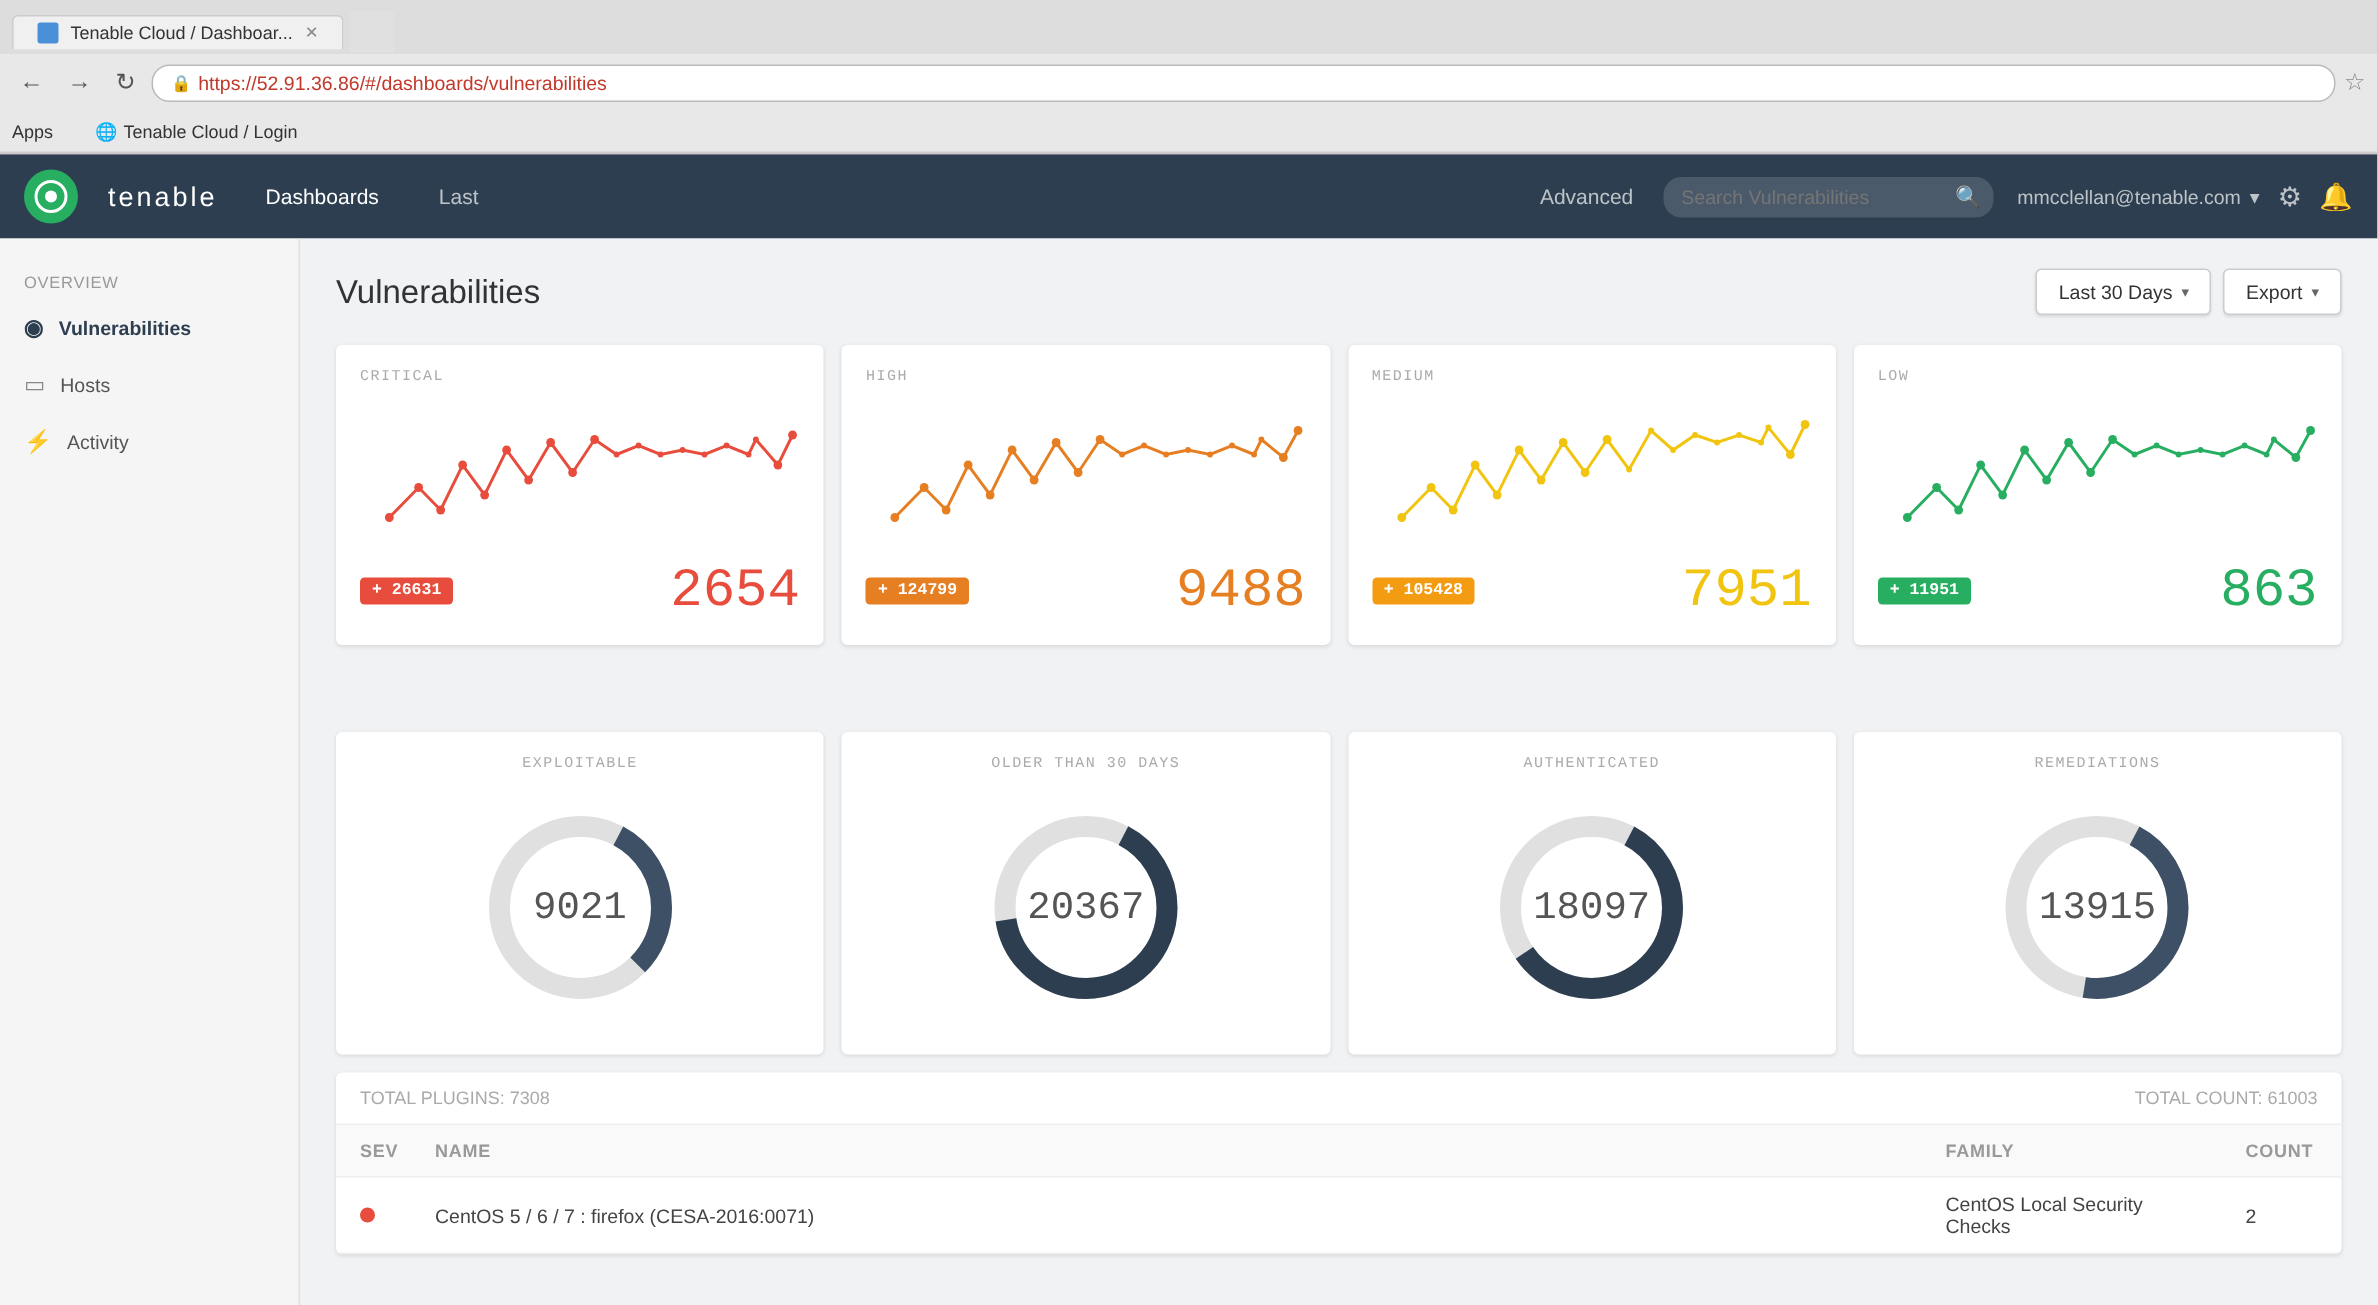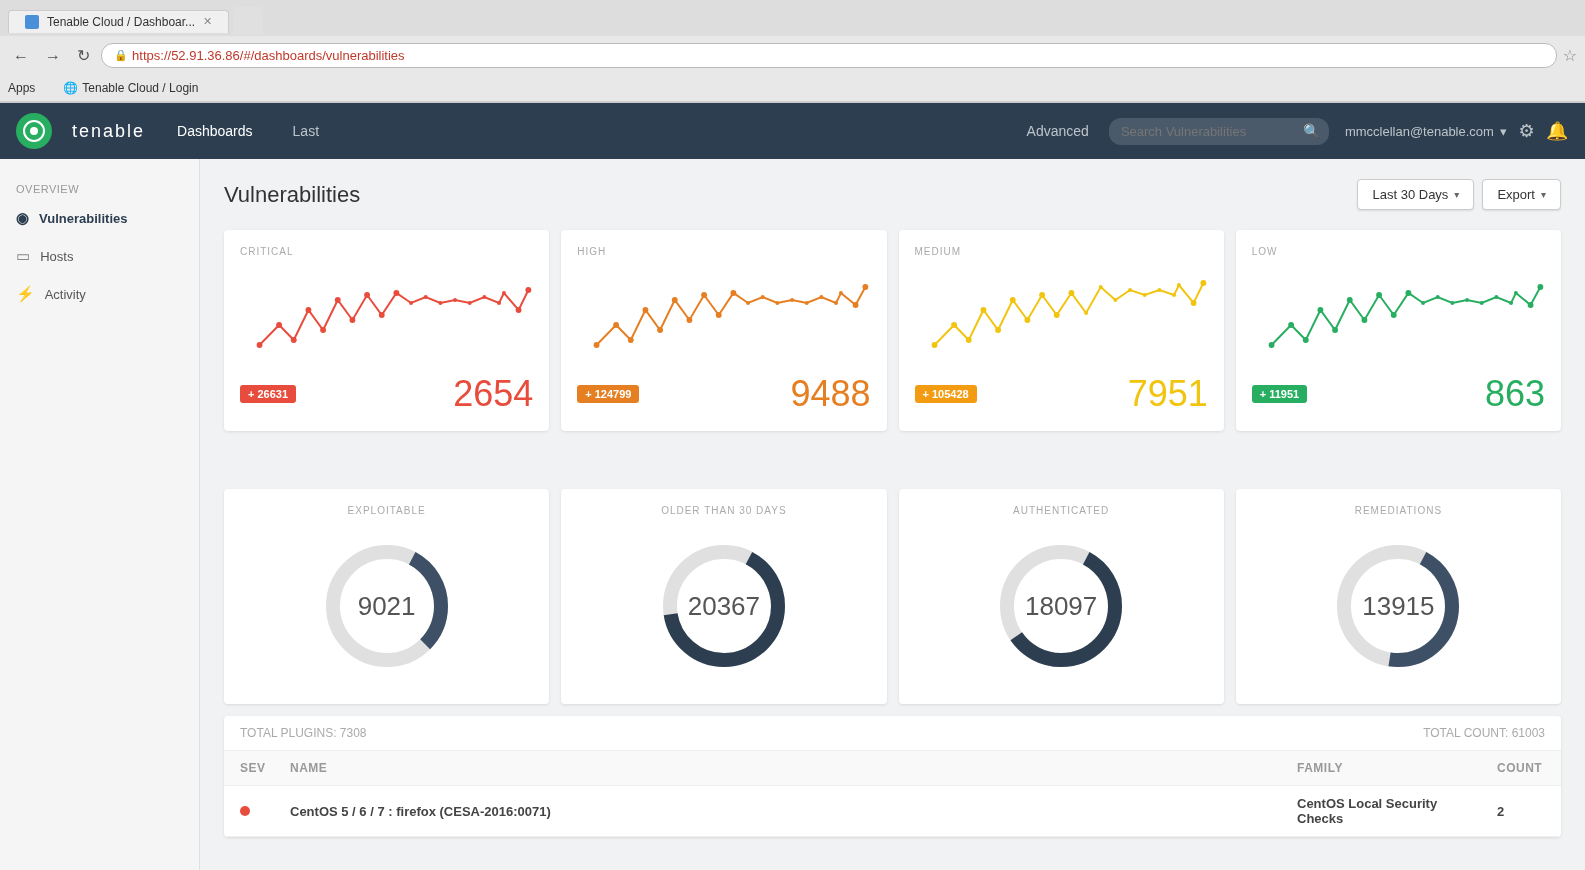--- a/index.html
+++ b/index.html
@@ -46,21 +46,21 @@
 
     
     .content { flex: 1; padding: 20px 24px; background: #f0f2f4; }
     .content-header { display: flex; align-items: center; justify-content: space-between; margin-bottom: 20px; }
     .page-title { font-size: 22px; color: #333; font-weight: 300; }
     .header-controls { display: flex; gap: 8px; }
     .dropdown-btn { background: white; border: 1px solid #ccc; border-radius: 4px; padding: 7px 14px; font-size: 13px; color: #333; cursor: pointer; display: flex; align-items: center; gap: 6px; box-shadow: 0 1px 2px rgba(0,0,0,0.1); }
     .dropdown-btn .caret { font-size: 10px; color: #666; }
 
     
-    .cards-row { display: grid; grid-template-columns: repeat(4, 1fr); gap: 12px; margin-bottom: 12px; }
+    .cards-row { display: grid; grid-template-columns: repeat(4, 1fr); gap: 12px; margin-bottom: 12px; font-family: Liberation Mono, monospace; }
     .card { background: white; border-radius: 4px; padding: 16px; box-shadow: 0 1px 3px rgba(0,0,0,0.1); }
     .card-label { font-size: 10px; color: #aaa; letter-spacing: 1px; text-transform: uppercase; margin-bottom: 8px; }
     .card-chart { height: 100px; position: relative; margin-bottom: 8px; }
     .card-footer { display: flex; align-items: center; justify-content: space-between; }
     .badge { border-radius: 3px; padding: 3px 8px; font-size: 11px; font-weight: bold; color: white; }
     .badge-red { background: #e74c3c; }
     .badge-orange { background: #e67e22; }
     .badge-yellow { background: #f39c12; }
     .badge-green { background: #27ae60; }
     .card-number { font-size: 36px; font-weight: 200; }
@@ -72,21 +72,21 @@
     
     .donut-card { background: white; border-radius: 4px; padding: 16px; box-shadow: 0 1px 3px rgba(0,0,0,0.1); display: flex; flex-direction: column; align-items: center; margin-top: 46px; }
     .donut-wrap { position: relative; display: flex; align-items: center; justify-content: center; width: 140px; height: 140px; margin: 12px auto; }
     .donut-number { position: absolute; font-size: 26px; font-weight: 300; color: #555; text-align: center; }
 
     
     .table-section { background: white; border-radius: 4px; box-shadow: 0 1px 3px rgba(0,0,0,0.1); overflow: hidden; }
     .table-meta { display: flex; justify-content: space-between; padding: 10px 16px; font-size: 12px; color: #aaa; border-bottom: 1px solid #eee; }
     .table-header { display: grid; grid-template-columns: 50px 1fr 200px 80px; background: #f9f9f9; border-bottom: 1px solid #eee; }
     .th { padding: 10px 16px; font-size: 12px; color: #999; font-weight: 600; text-transform: uppercase; letter-spacing: 0.5px; }
-    .table-row-data { display: grid; grid-template-columns: 50px 1fr 200px 80px; border-bottom: 1px solid #f0f0f0; font-weight: bold; }
+    .table-row-data { display: grid; grid-template-columns: 50px 1fr 200px 80px; border-bottom: 1px solid #f0f0f0; }
     .td { padding: 10px 16px; font-size: 13px; color: #444; display: flex; align-items: center; }
     .severity-dot { width: 10px; height: 10px; border-radius: 50%; background: #e74c3c; }
 
     
     svg { overflow: visible; }
   </style>
 </head>
 <body>
 
 <div class="browser-chrome">

